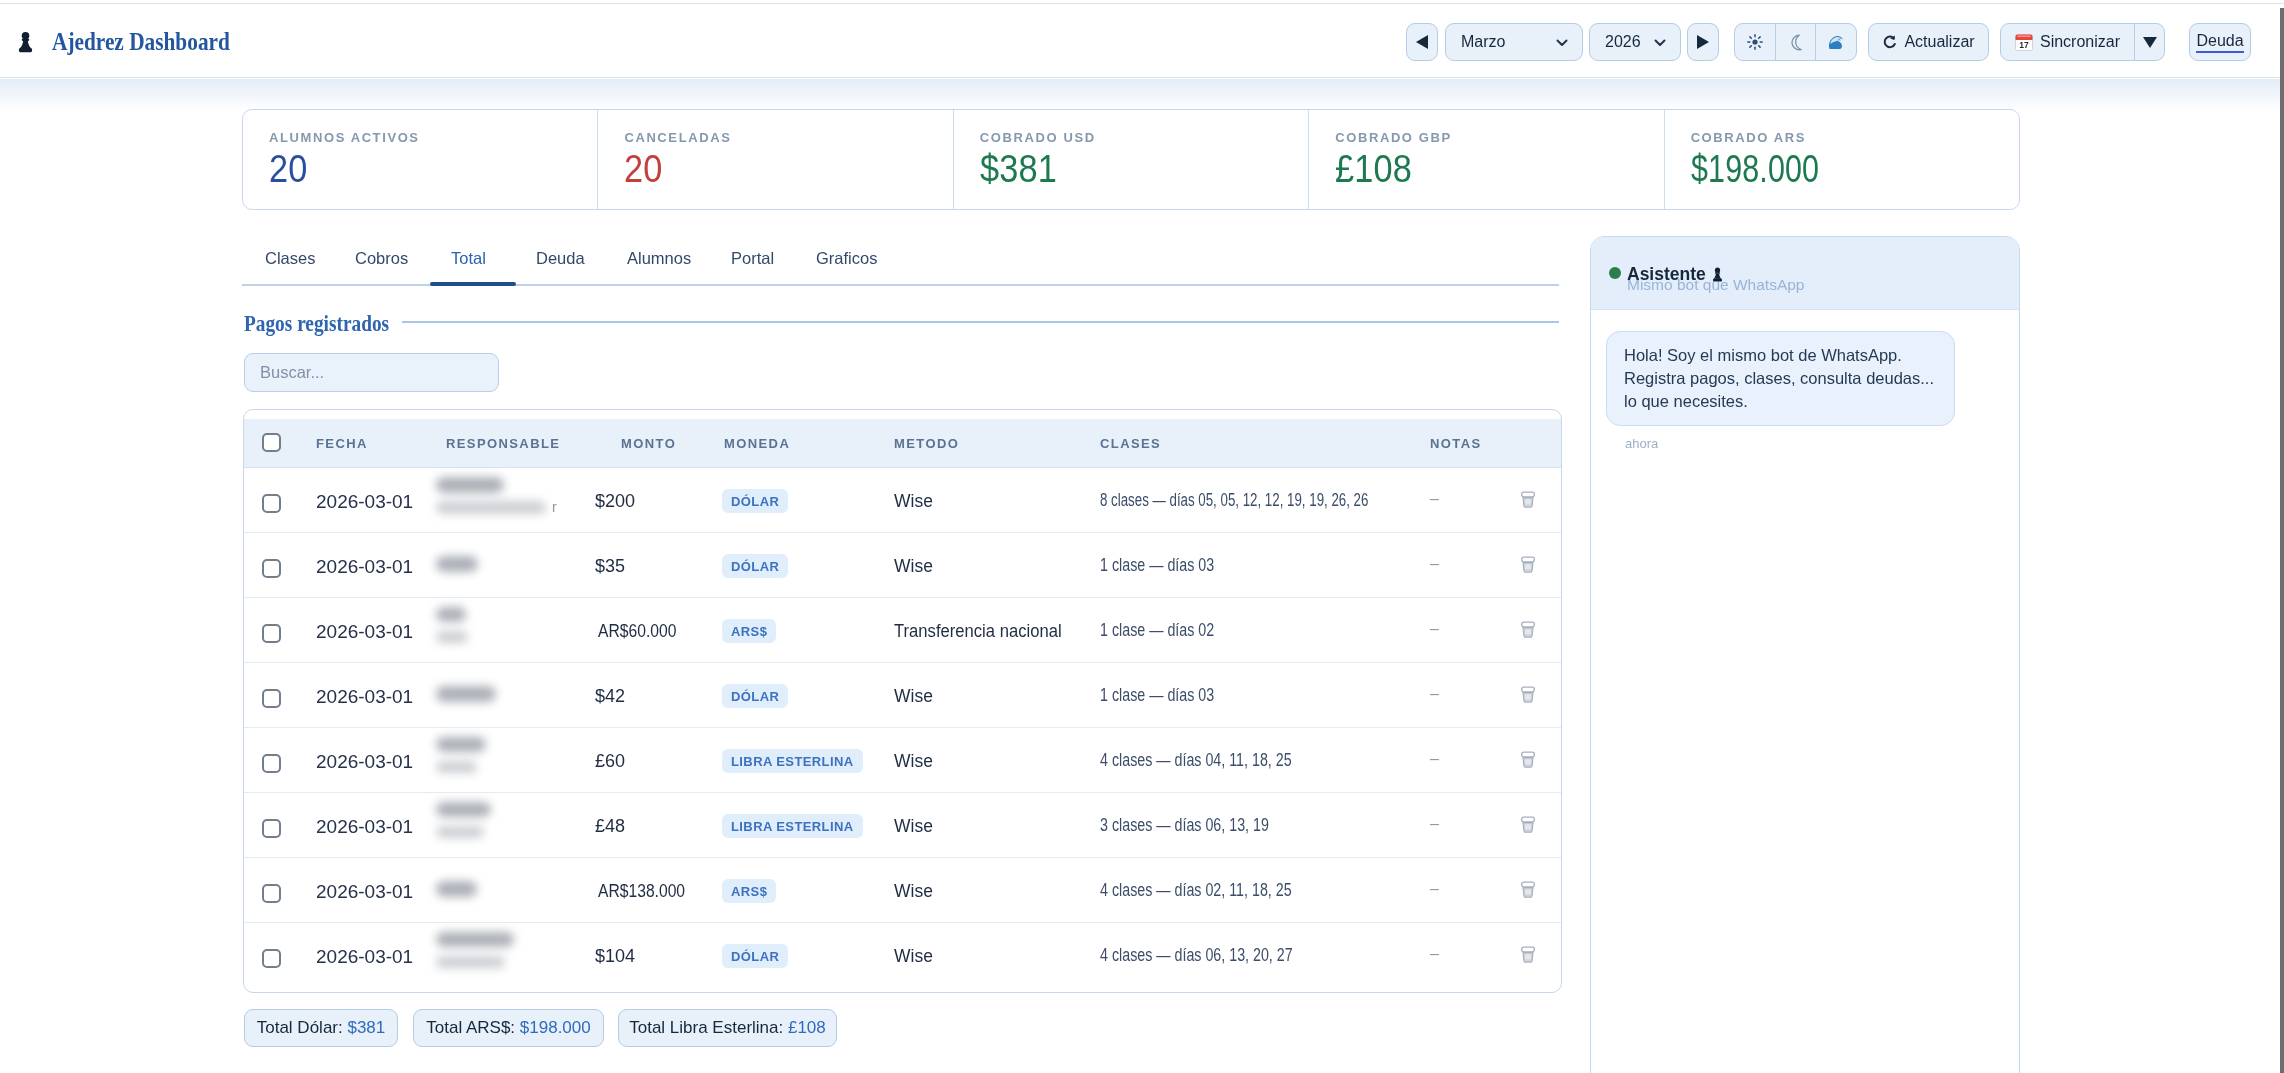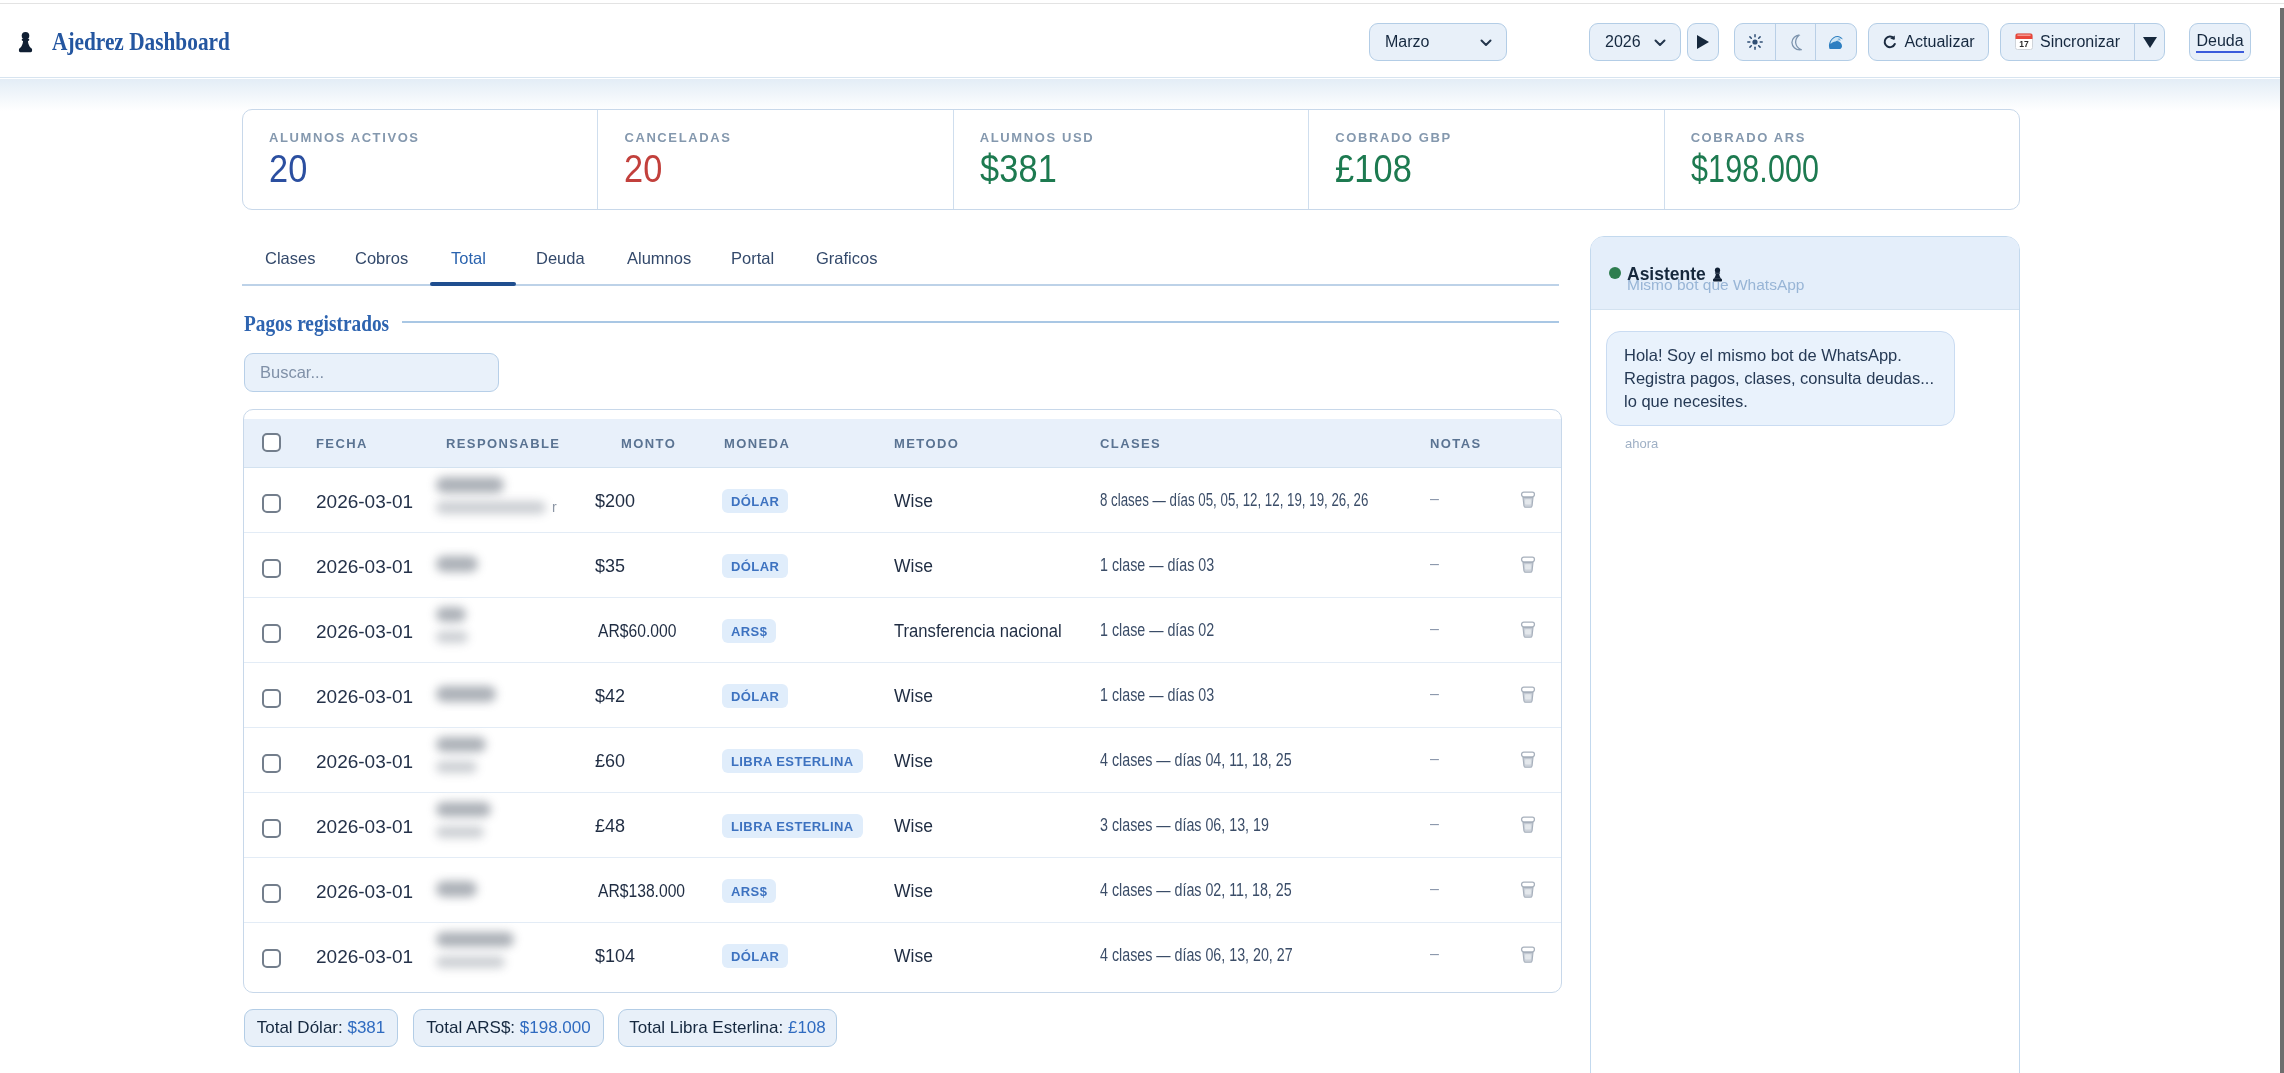--- a/index.html
+++ b/index.html
@@ -88,21 +88,21 @@
         <rect x="6.6" y="8.6" width="8.8" height="2.6" rx="1.3"></rect>
         <path d="M8.2 11.2h5.6c.3 3.4 1.6 6.4 3.4 8.3H4.8c1.8-1.9 3.1-4.9 3.4-8.3z"></path>
         <path d="M3.4 21.5c0-1.3 1-2.3 2.3-2.3h10.6c1.3 0 2.3 1 2.3 2.3v1.2c0 .9-.7 1.6-1.6 1.6H5c-.9 0-1.6-.7-1.6-1.6z"></path>
       </g>
     </svg></div>
   <div class="abs title">Ajedrez Dashboard</div>
 
   <div class="btn" style="left:1406px; width:32px;">
     <span class="tri-l"></span>
   </div>
-  <div class="btn selbox" style="left:1369px; width:138px;">Marzo<span class="chev"><svg width="12" height="8" viewBox="0 0 12 8">
+  <div class="btn selbox" style="left:1445px; width:138px;">Marzo<span class="chev"><svg width="12" height="8" viewBox="0 0 12 8">
         <path d="M1.5 1.5 6 6l4.5-4.5" fill="none" stroke="#24364d" stroke-width="2" stroke-linecap="round" stroke-linejoin="round"></path>
       </svg></span></div>
   <div class="btn selbox" style="left:1589px; width:92px;">2026<span class="chev"><svg width="12" height="8" viewBox="0 0 12 8">
         <path d="M1.5 1.5 6 6l4.5-4.5" fill="none" stroke="#24364d" stroke-width="2" stroke-linecap="round" stroke-linejoin="round"></path>
       </svg></span></div>
   <div class="btn" style="left:1687px; width:32px;">
     <span class="tri-r"></span>
   </div>
   <div class="btn" style="left:1734px; width:123px; padding:0;">
     <span style="flex:1; display:flex; justify-content:center;">
@@ -135,21 +135,21 @@
     </span>
   </div>
   <div class="btn" style="left:1868px; width:121px; gap:7px;">
     <svg width="15" height="15" viewBox="0 0 15 15">
       <path d="M11.8 3.2a5.3 5.3 0 1 0 1 5.8" fill="none" stroke="#1b2b40" stroke-width="2" stroke-linecap="round"></path>
       <path d="M12.9 0.6 12.4 5l-4.2-1.4z" fill="#1b2b40"></path>
     </svg>
     <span>Actualizar</span>
   </div>
   <div class="btn" style="left:2000px; width:165px; padding:0;">
-    <span style="display:flex; align-items:flex-start; gap:7px; flex:1; justify-content:center;">
+    <span style="display:flex; align-items:center; gap:7px; flex:1; justify-content:center;">
       <svg width="18" height="17" viewBox="0 0 18 17">
         <rect x="0.5" y="0.5" width="17" height="16" rx="2" fill="#ffffff" stroke="#cfd4da"></rect>
         <path d="M0.5 2.5A2 2 0 0 1 2.5 0.5h13a2 2 0 0 1 2 2V6h-17z" fill="#e8463b"></path>
         <rect x="2.2" y="1.6" width="13.6" height="1.4" rx="0.7" fill="#f4978f"></rect>
         <text x="9" y="13.6" font-size="8.5" font-weight="bold" fill="#2a2a2a" text-anchor="middle" font-family="Liberation Sans">17</text>
       </svg>
       <span>Sincronizar</span>
     </span>
     <span style="width:1px; height:36px; background:#b9cfe6;"></span>
     <span style="width:29px; display:flex; justify-content:center;">
@@ -163,21 +163,21 @@
   <div class="abs stats">
     <div class="cell">
       <div class="slabel">ALUMNOS ACTIVOS</div>
       <div class="sval c-blue">20</div>
     </div>
     <div class="cell">
       <div class="slabel">CANCELADAS</div>
       <div class="sval c-red">20</div>
     </div>
     <div class="cell">
-      <div class="slabel">ALUMNOS USD</div>
+      <div class="slabel">COBRADO USD</div>
       <div class="sval c-green">$381</div>
     </div>
     <div class="cell">
       <div class="slabel">COBRADO GBP</div>
       <div class="sval c-green">£108</div>
     </div>
     <div class="cell">
       <div class="slabel">COBRADO ARS</div>
       <div class="sval c-green" style="transform:scaleX(0.78);">$198.000</div>
     </div>

